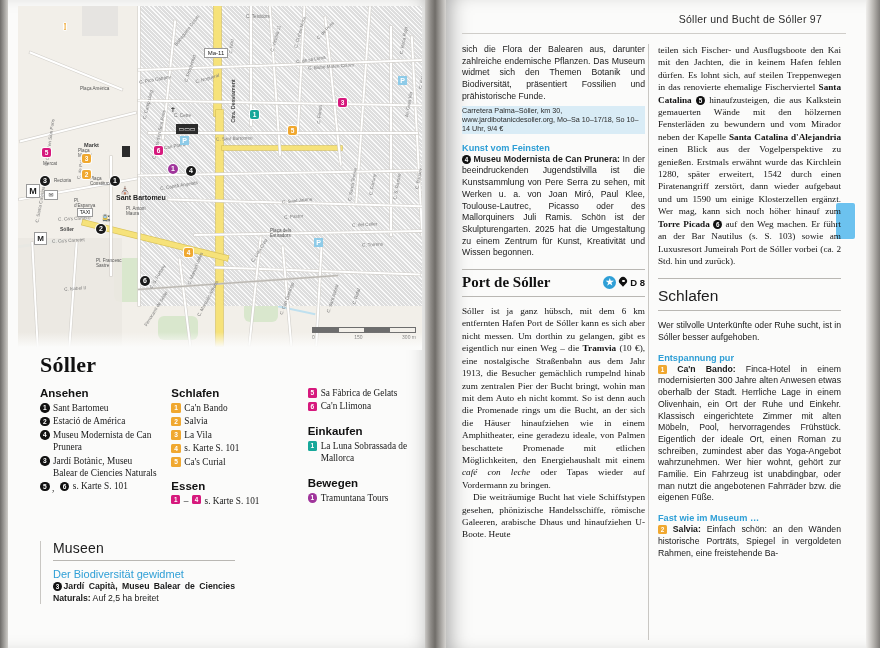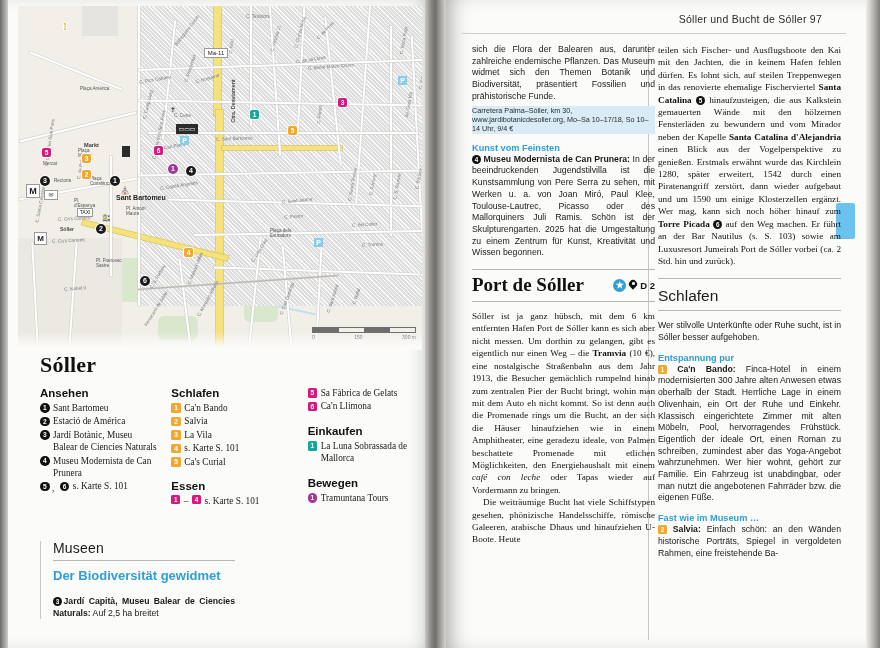--- a/index.html
+++ b/index.html
@@ -103,46 +103,46 @@
   #lp-bottom{position:absolute;left:40px;top:540px;right:18px;display:flex;gap:0;}
   #lp-bottom .colA{width:182px;padding-right:11px;
      font-family:"Liberation Serif",serif;font-size:9.1px;line-height:12.3px;
      color:#171717;text-align:justify;}
   #lp-bottom .vrule{width:1px;background:#c9c7c3;margin:1px 0 0 0;}
   #lp-bottom .colB{width:182px;padding-left:12px;}
 
   .sec-h{font-family:"Liberation Sans",sans-serif;font-size:14px;color:#1c1c1c;
      margin:0 0 4px 0;font-weight:normal;letter-spacing:.2px;}
   .sec-rule{height:1px;background:#b9b7b3;margin:0 0 7px 0;}
-  .kicker{font-family:"Liberation Sans",sans-serif;font-size:13px;color:#2f9fd6;
-     font-weight:bold;margin-bottom:13px;}
+  .kicker{font-family:"Liberation Sans",sans-serif;font-size:11px;color:#2f9fd6;
+     font-weight:normal;margin-bottom:1px;}
   .entry{font-family:"Liberation Sans",sans-serif;font-size:8.7px;line-height:11.6px;
      color:#1a1a1a;text-align:justify;}
   .entry b{font-weight:bold;}
   .entry .num{display:inline-block;width:9px;height:9px;border-radius:50%;background:#111;
      color:#fff;font-size:6.3px;font-weight:bold;line-height:9px;text-align:center;
      vertical-align:0px;margin-right:1.5px;}
 
   
   .rcol{position:absolute;top:44px;width:183px;}
-  #rcol1{left:472px;}
+  #rcol1{left:462px;}
   #rcol2{left:658px;}
   #rp-vrule{position:absolute;left:648px;top:44px;width:1px;height:596px;background:#c9c7c3;}
 
   .p-serif{font-family:"Liberation Serif",serif;font-size:9.2px;line-height:12.4px;
      color:#141414;text-align:justify;margin:0 0 0 0;}
   .p-serif.ind{text-indent:11px;}
   .p-sans{font-family:"Liberation Sans",sans-serif;font-size:8.7px;line-height:11.7px;
      color:#191919;text-align:justify;margin:0;}
   .meta{font-family:"Liberation Sans",sans-serif;font-size:7.2px;line-height:9.4px;
      color:#2a2a2a;text-align:left;margin-top:3px;}
   .hl{background:#d9ecf6;}
   .kicker2{font-family:"Liberation Sans",sans-serif;font-size:9.2px;color:#2f9fd6;
      font-weight:bold;margin:9px 0 1px 0;}
-  .bigtitle{font-family:"Liberation Serif",serif;font-size:19px;font-weight:bold;color:#111;text-align:center;}
+  .bigtitle{font-family:"Liberation Serif",serif;font-size:15px;font-weight:bold;color:#111;text-align:center;}
   .titlerow{display:flex;align-items:center;justify-content:space-between;
      border-top:1px solid #b9b7b3;border-bottom:1px solid #b9b7b3;
      padding:4px 0 5px 0;margin:10px 0 8px 0;}
   .coord{display:flex;align-items:center;gap:3px;font-family:"Liberation Sans",sans-serif;
      font-size:9.5px;font-weight:bold;color:#111;}
   .star{width:13px;height:13px;border-radius:50%;background:#2f9fd6;color:#fff;
      font-size:9px;line-height:13px;text-align:center;}
   .pin{width:8px;height:11px;position:relative;}
   .pin:before{content:"";position:absolute;left:0;top:0;width:8px;height:8px;
      border-radius:50% 50% 50% 0;transform:rotate(-45deg);background:#111;}
@@ -346,26 +346,26 @@
         <div class="lg-h">Ansehen</div>
         <div class="lg-item">
           <span class="bul">1</span>
           <span class="txt">Sant Bartomeu</span>
         </div>
         <div class="lg-item">
           <span class="bul">2</span>
           <span class="txt">Estació de América</span>
         </div>
         <div class="lg-item">
+          <span class="bul">4</span>
+          <span class="txt">Museu Modernista de Can Prunera</span>
+        </div>
+        <div class="lg-item">
           <span class="bul">3</span>
           <span class="txt">Jardí Botànic, Museu Balear de Ciencies Naturals</span>
-        </div>
-        <div class="lg-item">
-          <span class="bul">4</span>
-          <span class="txt">Museu Modernista de Can Prunera</span>
         </div>
         <div class="lg-item">
           <span class="bul">5</span>
           <span style="margin:1.4px 2px 0 -1px;font-family:'Liberation Serif',serif;">,</span>
           <span class="bul">6</span>
           <span class="txt">s. Karte S. 101</span>
         </div>
       </div>
 
       <div class="lg-col c2">
@@ -443,21 +443,21 @@
     <div class="meta hl">Carretera Palma–Sóller, km 30, www.jardibotanicdesoller.org, Mo–Sa 10–17/18, So 10–14 Uhr, 9/4 €</div>
 
     <div class="kicker2">Kunst vom Feinsten</div>
     <div class="p-sans"><span class="numi">4</span> <b>Museu Modernista de Can Prunera:</b><span> In der beeindruckenden Jugendstilvilla ist die Kunstsammlung von Pere Serra zu sehen, mit Werken u. a. von Joan Miró, Paul Klee, Toulouse-Lautrec, Picasso oder des Mallorquiners Juli Ramis. Schön ist der Skulpturengarten. 2025 hat die Umgestaltung zu einem Zentrum für Kunst, Kreativität und Wissen begonnen.</span></div>
 
     <div class="titlerow">
       <span class="bigtitle">Port de Sóller</span>
       <span class="coord">
         <span class="star">★</span>
         <span class="pin"></span>
-        <span>D 2</span>
+        <span>D 8</span>
       </span>
     </div>
 
     <div class="p-serif"><span>Sóller ist ja ganz hübsch, mit dem 6 km entfernten Hafen Port de Sóller kann es sich aber nicht messen. Um dorthin zu gelangen, gibt es eigentlich nur einen Weg – die </span><b>Tramvia</b><span> (10 €), eine nostalgische Straßenbahn aus dem Jahr 1913, die Besucher gemächlich rumpelnd hinab zum zentralen Pier der Bucht bringt, wohin man mit dem Auto eh nicht kommt. So ist denn auch die Promenade rings um die Bucht, an der sich die Häuser hinaufziehen wie in einem Amphitheater, eine geradezu ideale, von Palmen beschattete Promenade mit etlichen Möglichkeiten, den Energiehaushalt mit einem </span><i>café con leche</i><span> oder Tapas wieder auf Vordermann zu bringen.</span></div>
     <div class="p-serif ind">Die weiträumige Bucht hat viele Schiffstypen gesehen, phönizische Handelsschiffe, römische Galeeren, arabische Dhaus und hinaufziehen U-Boote. Heute</div>
   </div>
 
   <div class="rcol" id="rcol2">
     <div class="p-serif"><span>teilen sich Fischer- und Ausflugsboote den Kai mit den Jachten, die in keinem Hafen fehlen dürfen. Es lohnt sich, auf steilen Treppenwegen in das renovierte ehemalige Fischerviertel </span><b>Santa Catalina</b> <span class="numi">5</span><span> hinaufzusteigen, die aus Kalkstein gemauerten Wände mit den hölzernen Fensterläden zu bewundern und vom Mirador neben der Kapelle </span><b>Santa Catalina d'Alejandria</b><span> einen Blick aus der Vogelperspektive zu genießen. Erstmals erwähnt wurde das Kirchlein 1280, später erweitert, 1542 durch einen Piratenangriff zerstört, dann wieder aufgebaut und um 1590 um einige Klosterzellen ergänzt. Wer mag, kann sich noch höher hinauf zum </span><b>Torre Picada</b> <span class="numi">6</span><span> auf den Weg machen. Er führt an der Bar Nautilus (s. S. 103) sowie am Luxusresort Jumeirah Port de Sóller vorbei (ca. 2 Std. hin und zurück).</span></div>
 

